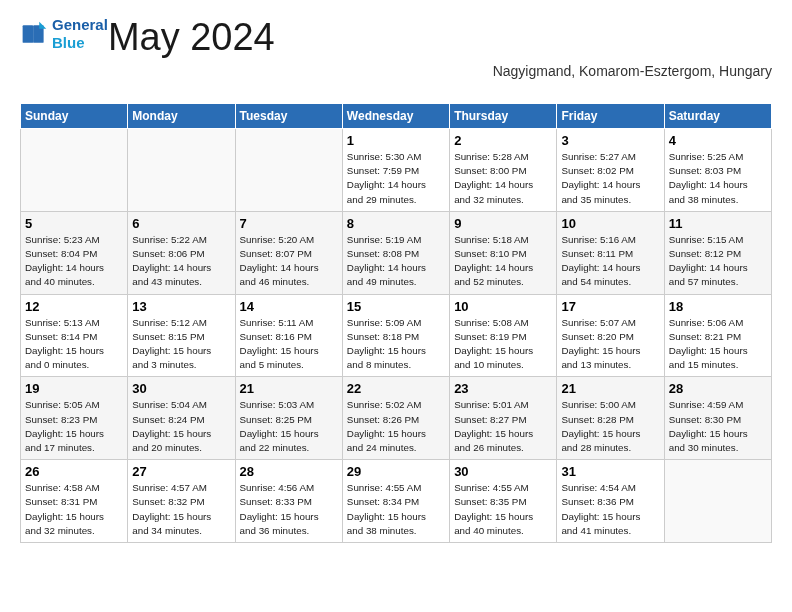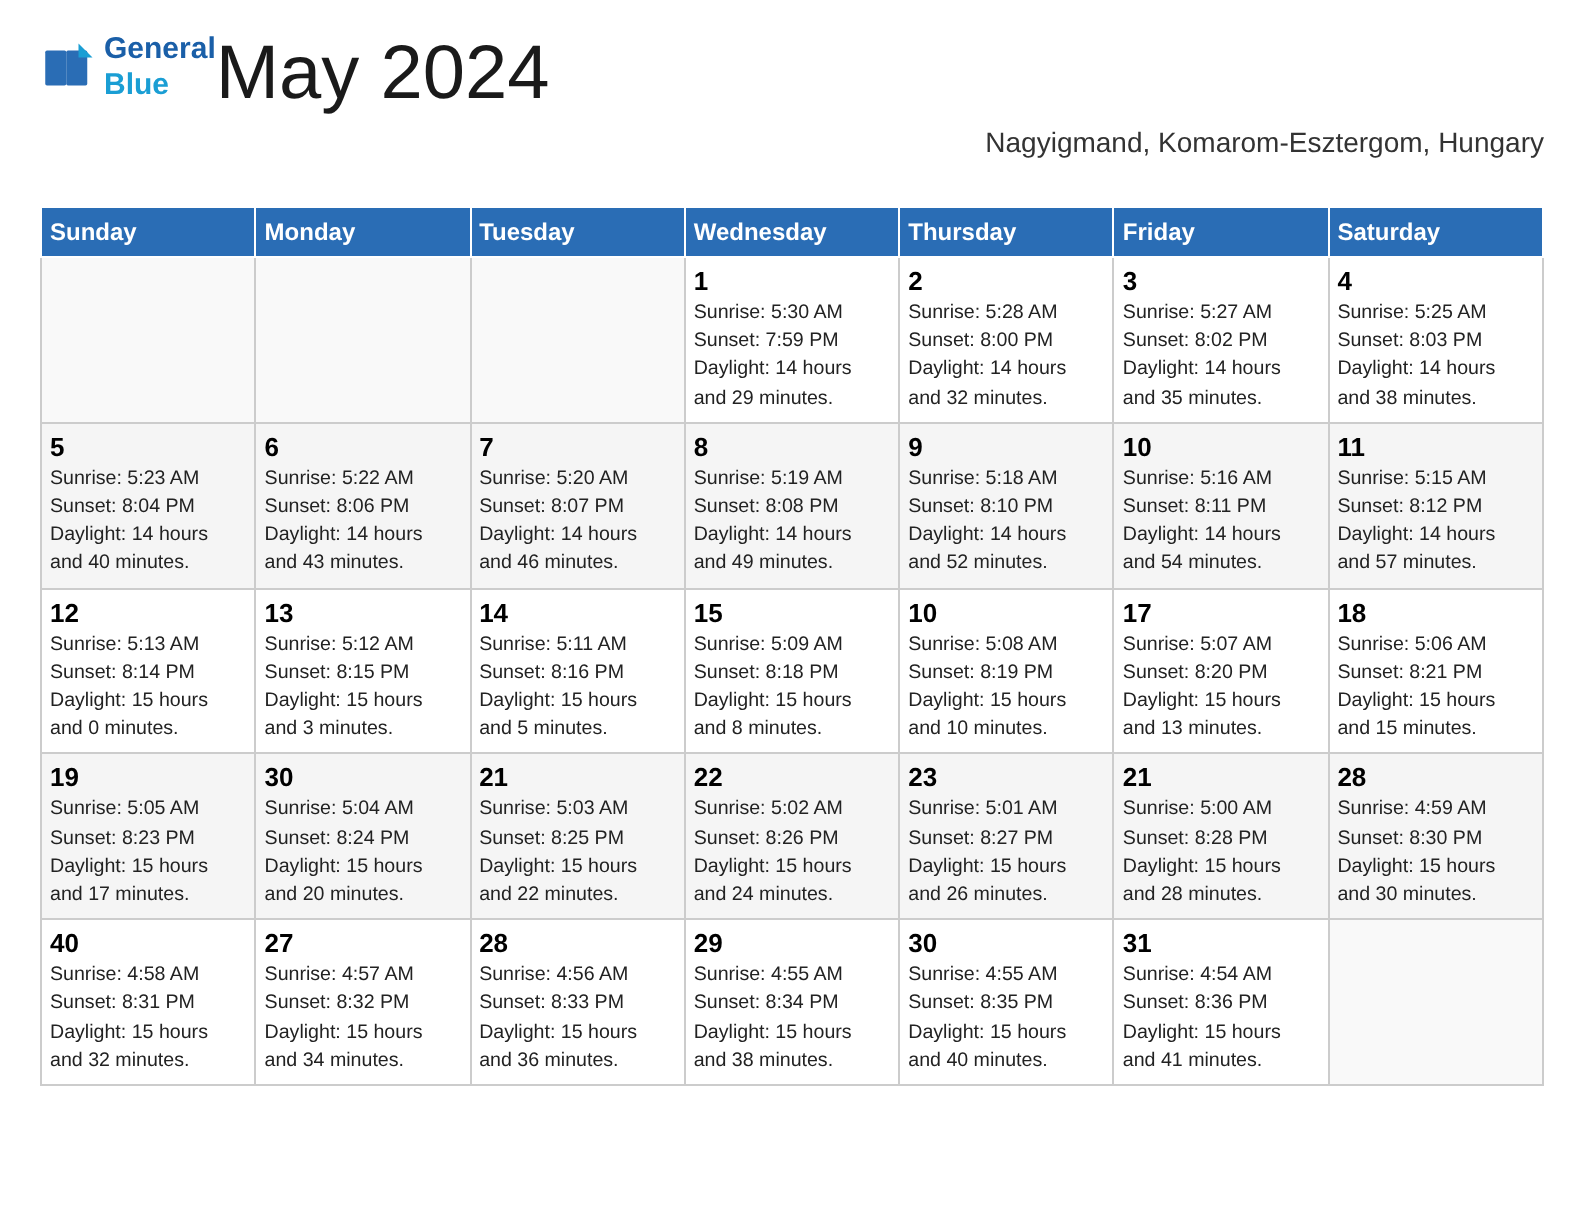--- a/index.html
+++ b/index.html
@@ -229,21 +229,21 @@
           <span class="day-num">21</span>
           <div class="day-info">Sunrise: 5:00 AM<br>Sunset: 8:28 PM<br>Daylight: 15 hours<br>and 28 minutes.</div>
         </td>
         <td>
           <span class="day-num">28</span>
           <div class="day-info">Sunrise: 4:59 AM<br>Sunset: 8:30 PM<br>Daylight: 15 hours<br>and 30 minutes.</div>
         </td>
       </tr>
       <tr>
         <td>
-          <span class="day-num">40</span>
+          <span class="day-num">26</span>
           <div class="day-info">Sunrise: 4:58 AM<br>Sunset: 8:31 PM<br>Daylight: 15 hours<br>and 32 minutes.</div>
         </td>
         <td>
           <span class="day-num">27</span>
           <div class="day-info">Sunrise: 4:57 AM<br>Sunset: 8:32 PM<br>Daylight: 15 hours<br>and 34 minutes.</div>
         </td>
         <td>
           <span class="day-num">28</span>
           <div class="day-info">Sunrise: 4:56 AM<br>Sunset: 8:33 PM<br>Daylight: 15 hours<br>and 36 minutes.</div>
         </td>

